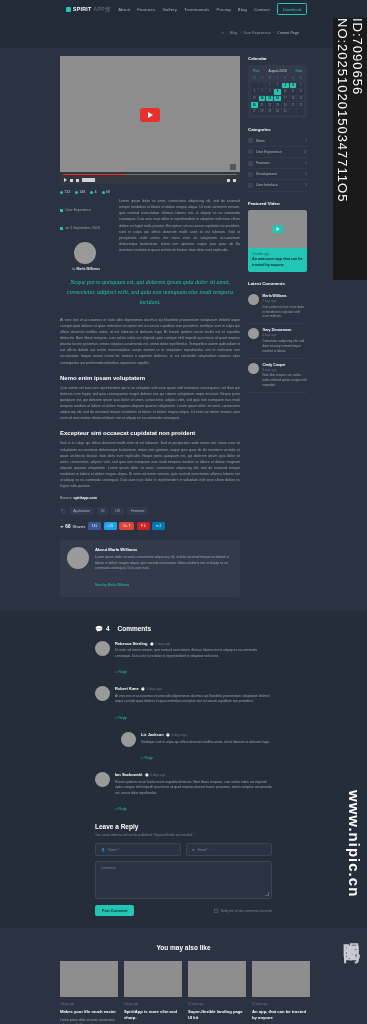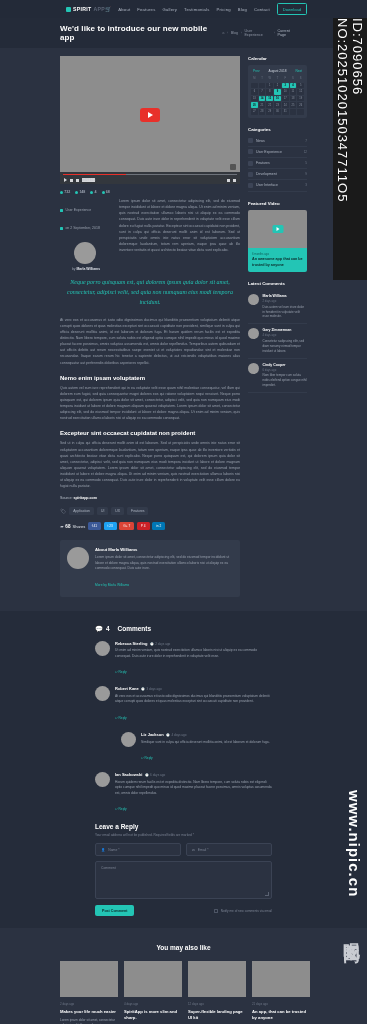--- a/index.html
+++ b/index.html
@@ -162,21 +162,20 @@
       <span class="nav-link">Gallery</span>
       <span class="nav-link">Testimonials</span>
       <span class="nav-link">Pricing</span>
       <span class="nav-link">Blog</span>
       <span class="nav-link">Contact</span>
       <span class="btn-dl">Download</span>
     </div>
   </div>
 
   <div class="titlebar">
-    <div class="ptitle">We'd like to introduce our new mobile app</div>
     <div class="crumbs">
       <span>⌂</span>
       <span class="sep">›</span>
       <span>Blog</span>
       <span class="sep">›</span>
       <span>User Experience</span>
       <span class="sep">›</span>
       <span class="cur">Current Page</span>
     </div>
   </div>

